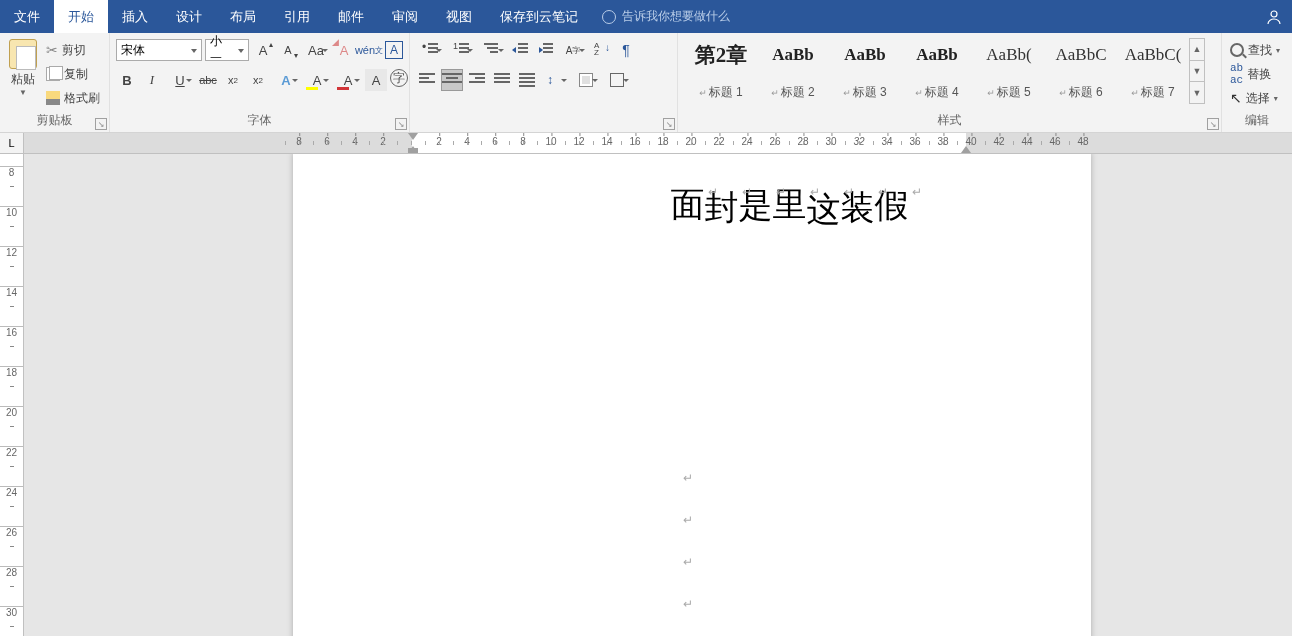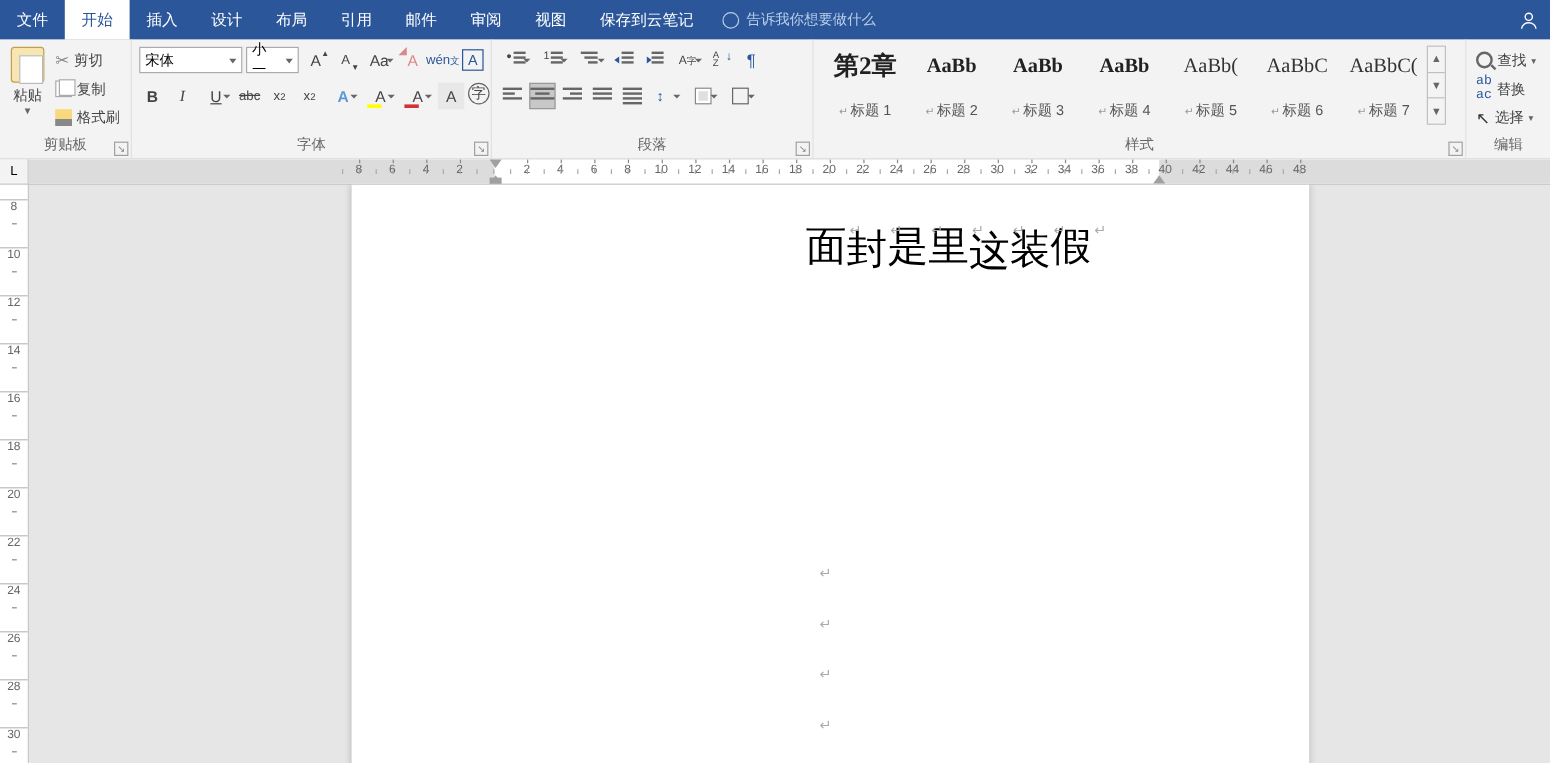--- a/index.html
+++ b/index.html
@@ -295,21 +295,20 @@
             </span>
           </div>
         <div class="btn-s dd">
             <span class="shading"></span>
           </div>
         <div class="btn-s dd">
             <span class="borders"></span>
           </div>
       </div>
     </div>
-    <div class="group-label">段落</div>
     <div class="launcher">↘</div>
   </div>
 
   <div class="group styles-group">
     <div class="group-body">
       <div class="gallery">
         <div class="gal-item">
             <div class="gal-prev first">第2章</div>
             <div class="gal-name">标题 1</div>
           </div>

